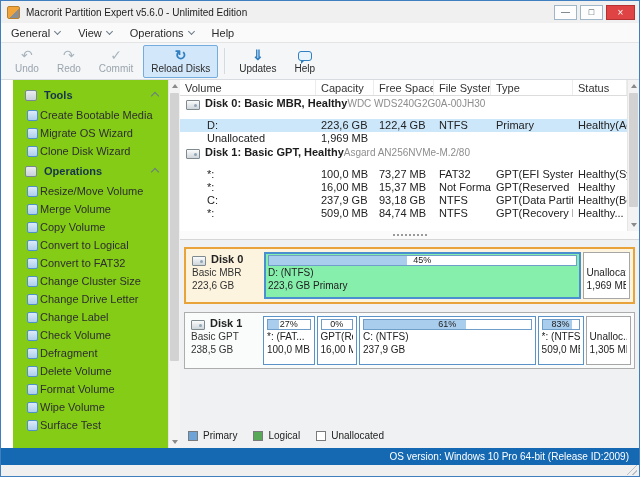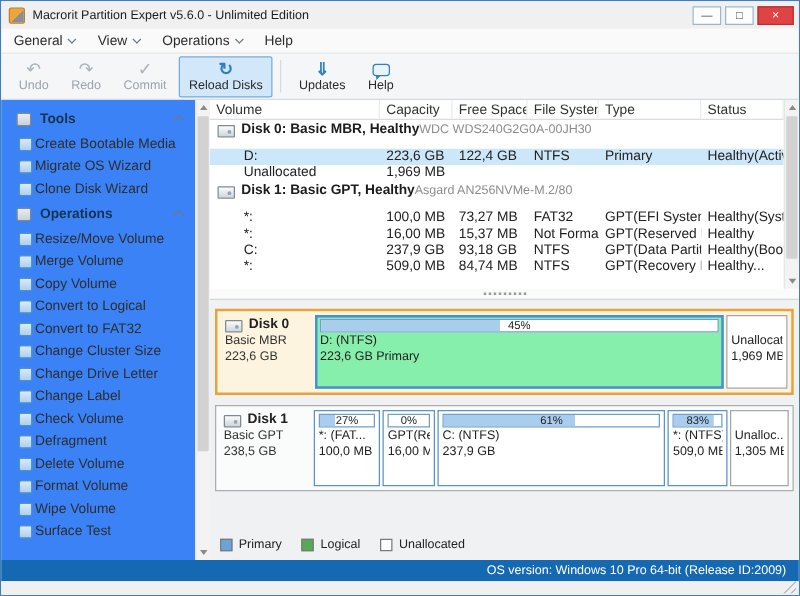--- a/index.html
+++ b/index.html
@@ -26,21 +26,21 @@
   .tool .ticon{font-size:14px;line-height:15px;color:#2f7fc1;font-weight:bold;}
   .tool.disabled{color:#9aa4ad;}
   .tool.disabled .ticon{color:#a9b4bd;font-weight:normal;}
   .tool.active{background:#d2e7f9;border-color:#74acdd;}
   .tool-sep{width:1px;height:26px;background:#d5dade;margin:0 4px;}
   .bubble{width:14px;height:10px;border:1.5px solid #2f7fc1;border-radius:3px;position:relative;margin:3px 0 2px;background:#eaf4fc;}
   .bubble:after{content:"";position:absolute;left:2px;bottom:-4px;border:2px solid transparent;border-top-color:#2f7fc1;border-left-color:#2f7fc1;}
 
   
   .body{flex:1;display:flex;min-height:0;}
-  .sidebar{width:155px;background:#3b82f6;padding:4px 0 0;overflow:hidden;flex:none;}
+  .sidebar{width:155px;background:#84cc16;padding:4px 0 0;overflow:hidden;flex:none;margin-left:12px;}
   .section-header{display:flex;align-items:center;gap:7px;padding:5px 10px 5px 12px;font-weight:bold;color:#17344f;}
   .section-header .hicon{width:12px;height:11px;border:1px solid #7a8894;background:linear-gradient(#e9edf0,#c9d2d9);border-radius:2px;flex:none;}
   .chev-up{width:6px;height:6px;border-left:1px solid #6b7b88;border-top:1px solid #6b7b88;transform:rotate(45deg);margin-left:auto;margin-top:2px;}
   .side-item{display:flex;align-items:flex-end;gap:2px;padding:3px 6px 3px 14px;color:#2e2e2e;white-space:nowrap;}
   .side-icon{width:11px;height:11px;border:1px solid #4f8fca;background:linear-gradient(#dcebf8,#aecfeb);border-radius:2px;flex:none;}
   .sb-scroll{width:12px;background:#f3f3f3;border-left:1px solid #e6e6e6;display:flex;flex-direction:column;flex:none;}
   .scroll-btn{height:12px;display:flex;align-items:center;justify-content:center;flex:none;}
   .tri-up{width:0;height:0;border-left:3px solid transparent;border-right:3px solid transparent;border-bottom:4px solid #8a8a8a;}
   .tri-down{width:0;height:0;border-left:3px solid transparent;border-right:3px solid transparent;border-top:4px solid #8a8a8a;}
   .scroll-track{flex:1;position:relative;}
@@ -64,21 +64,21 @@
   .gtitle{font-weight:bold;color:#1c1c1c;white-space:nowrap;}
   .gmodel{color:#8d8d8d;font-size:10px;white-space:nowrap;}
   .tb-scroll{width:12px;background:#f3f3f3;border-left:1px solid #e6e6e6;display:flex;flex-direction:column;flex:none;}
 
   
   .splitter{height:8px;background:#fbfbfb;display:flex;align-items:center;justify-content:center;flex:none;}
   .splitter .dots{width:34px;border-top:2px dotted #9a9a9a;}
 
   
   .disk-area{flex:1;background:#eff1f2;border-top:1px solid #d6d6d6;padding:7px 4px 3px;display:flex;flex-direction:column;min-height:0;}
-  .disk-panel{height:69px;border:1px solid #adadad;background:#fafbfb;display:flex;padding:3px;gap:3px;flex:none;margin-bottom:8px;}
+  .disk-panel{height:57px;border:1px solid #adadad;background:#fafbfb;display:flex;padding:3px;gap:3px;flex:none;margin-bottom:8px;}
   .disk-panel.selected{border:2px solid #e9a33b;background:#fcf4de;}
   .disk-info{width:72px;padding:1px 3px;display:flex;flex-direction:column;line-height:13px;flex:none;}
   .dname{display:flex;align-items:center;gap:5px;font-weight:bold;font-size:11px;}
   .dmeta{font-size:10px;color:#333;}
   .parts{flex:1;display:flex;gap:2px;min-width:0;}
   .part{border:1px solid #8fa6bd;background:#fff;padding:2px 3px 1px;font-size:10px;display:flex;flex-direction:column;gap:1px;overflow:hidden;min-width:0;}
   .part.pt-primary{border-color:#5b93c8;}
   .part.pt-unalloc{border-color:#a6a6a6;}
   .part.selected{background:#86efac;border:2px solid #4a8fd0;padding:1px 2px 0;}
   .pbar{height:11px;border:1px solid #6f9ecb;background:#fff;position:relative;text-align:center;font-size:9px;line-height:9px;flex:none;}

